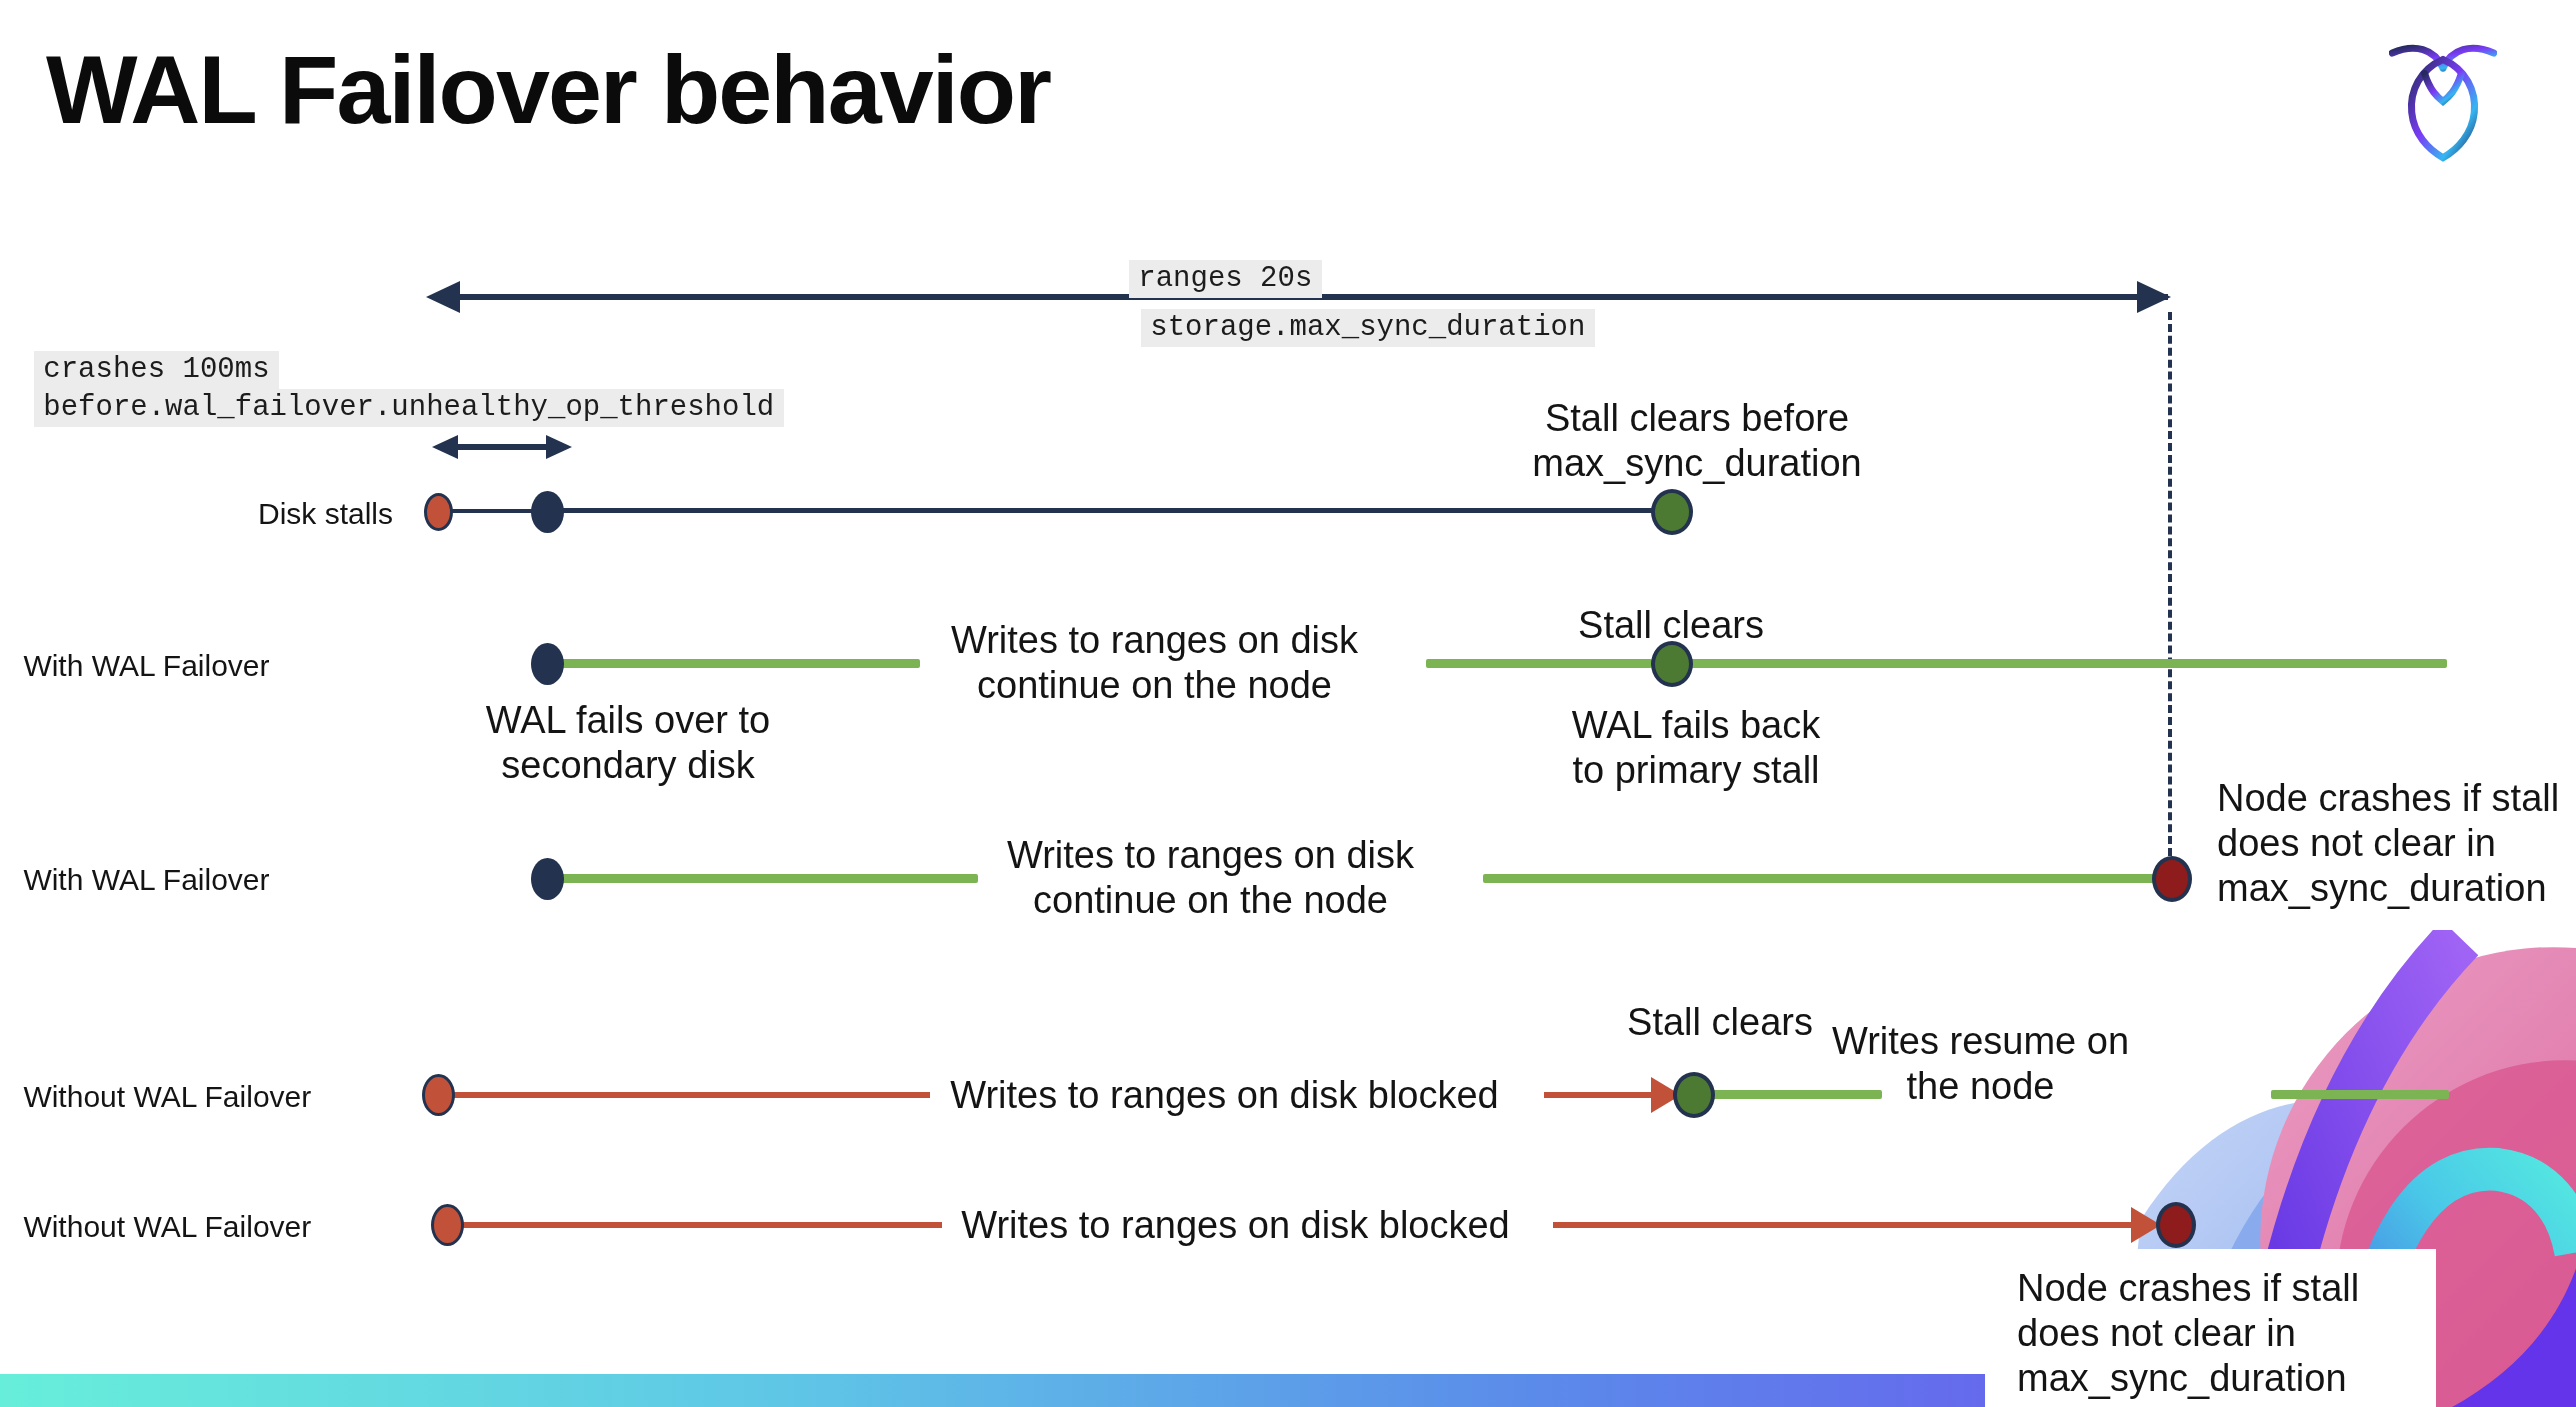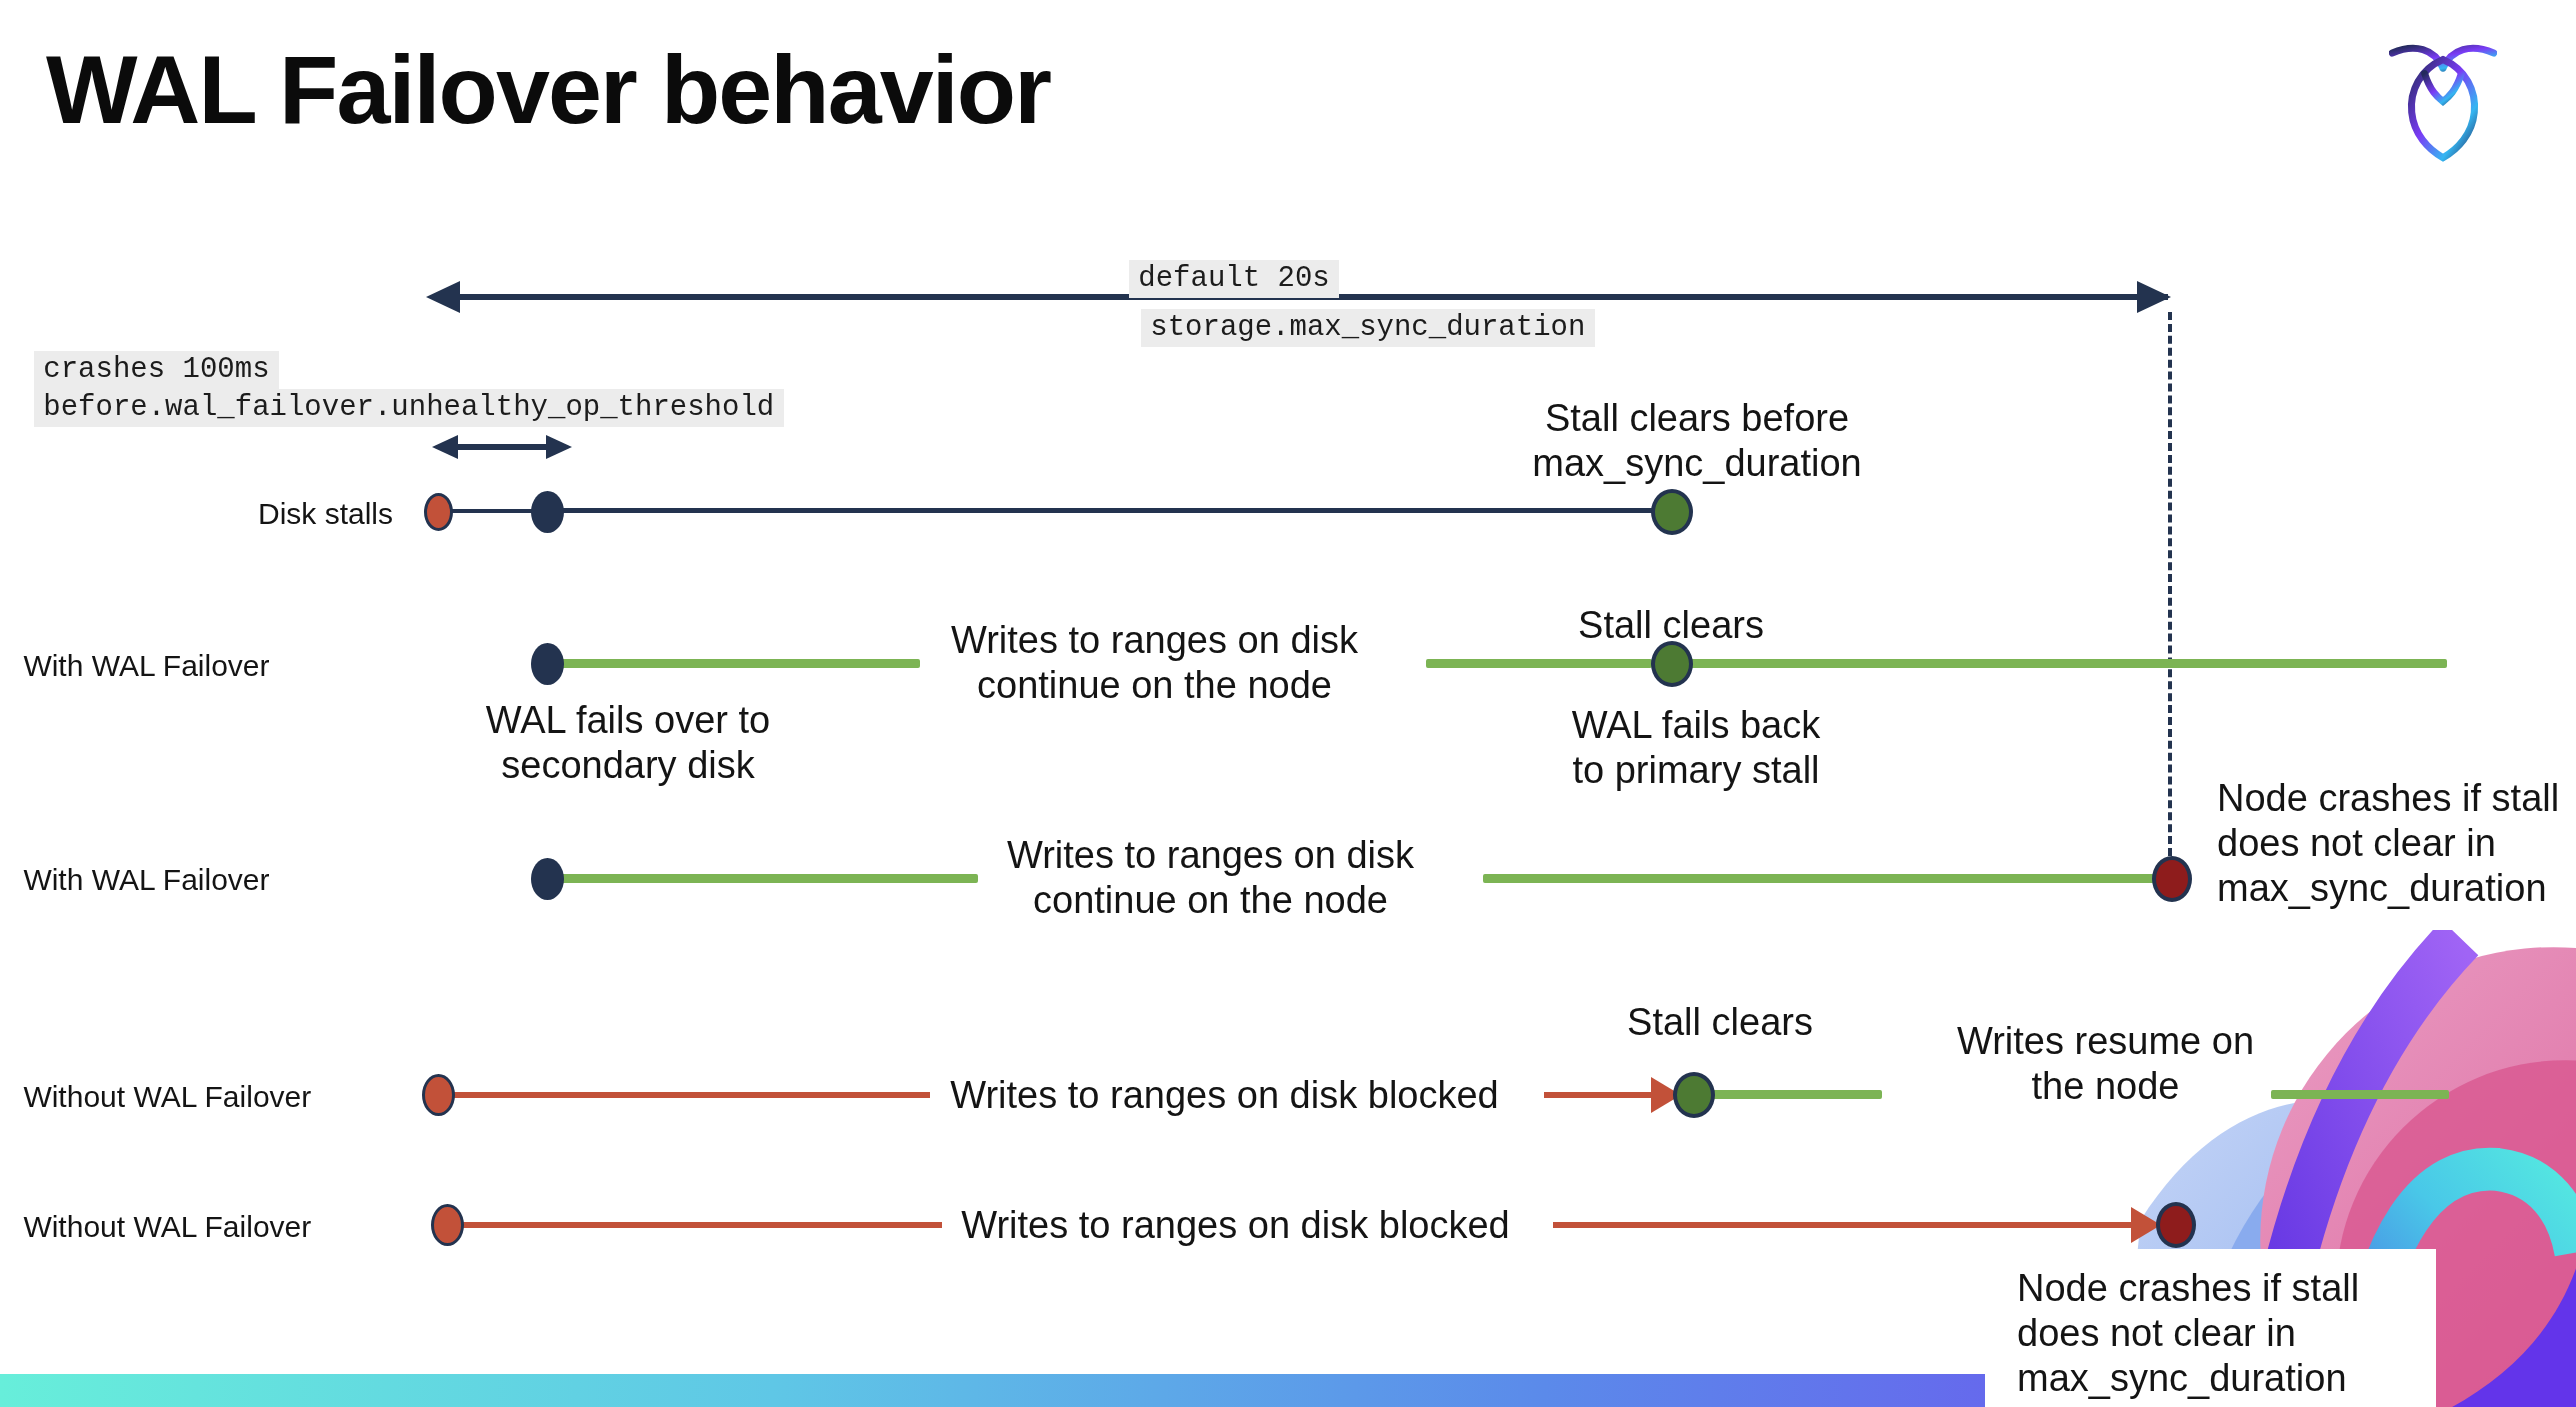--- a/index.html
+++ b/index.html
@@ -109,21 +109,21 @@
       <path d="M50,58 L50,108"></path>
     </g>
   </svg>
 
   <div class="abs hline" style="left:439px;top:294px;width:1729px;height:5.6px;"></div>
   <div class="abs tri left-navy" style="left:426px;top:281px;"></div>
   <div class="abs tri right-navy" style="left:2137px;top:281px;"></div>
 
   <div class="abs dashv" style="left:2168px;top:312px;height:544px;"></div>
 
-  <div class="abs mono-label" style="left:1129px;top:260px;">default 20s</div>
+  <div class="abs mono-label" style="left:1129px;top:260px;">ranges 20s</div>
   <div class="abs mono-label" style="left:1129px;top:309px;margin-left:12px;">storage.max_sync_duration</div>
   <div class="abs mono-label" style="left:34px;top:351px;">crashes 100ms</div>
   <div class="abs mono-label" style="left:34px;top:389px;">before.wal_failover.unhealthy_op_threshold</div>
 
   <div class="abs hline" style="left:447px;top:444px;width:108px;height:5.6px;"></div>
   <div class="abs tri sm-left" style="left:432px;top:435px;"></div>
   <div class="abs tri sm-right" style="left:546px;top:435px;"></div>
 
   <div class="abs row-label" style="left:150px;top:492px;width:243px;text-align:right;">Disk stalls</div>
   <div class="abs hline" style="left:438px;top:509px;width:112px;height:3.7px;"></div>
@@ -161,21 +161,21 @@
 
   <div class="abs row-label" style="left:23.4px;top:1075px;">Without WAL Failover</div>
   <div class="abs rline" style="left:454px;top:1092px;width:476px;"></div>
   <div class="abs dot red" style="left:422px;top:1074px;width:33px;height:42px;"></div>
   <div class="abs note center" style="left:944px;top:1073px;width:561px;">Writes to ranges on disk  blocked</div>
   <div class="abs rline" style="left:1544px;top:1092px;width:114px;"></div>
   <div class="abs tri right-red" style="left:1651px;top:1077px;"></div>
   <div class="abs gline" style="left:1712px;top:1090px;width:170px;"></div>
   <div class="abs dot green" style="left:1673px;top:1072px;width:42px;height:46px;"></div>
   <div class="abs note center" style="left:1580px;top:1000px;width:280px;">Stall clears</div>
-  <div class="abs note center" style="left:1923px;top:1019px;width:365px;">Writes resume on
+  <div class="abs note center" style="left:1798px;top:1019px;width:365px;">Writes resume on
 the node</div>
   <div class="abs gline" style="left:2271px;top:1090px;width:178px;"></div>
 
   <div class="abs row-label" style="left:23.4px;top:1205px;">Without WAL Failover</div>
   <div class="abs rline" style="left:463px;top:1222px;width:479px;"></div>
   <div class="abs dot red" style="left:431px;top:1204px;width:33px;height:42px;"></div>
   <div class="abs note center" style="left:955px;top:1203px;width:561px;">Writes to ranges on disk  blocked</div>
   <div class="abs rline" style="left:1553px;top:1222px;width:586px;"></div>
   <div class="abs tri right-red" style="left:2131px;top:1207px;"></div>
   <div class="abs dot darkred" style="left:2156px;top:1202px;width:40px;height:46px;"></div>

